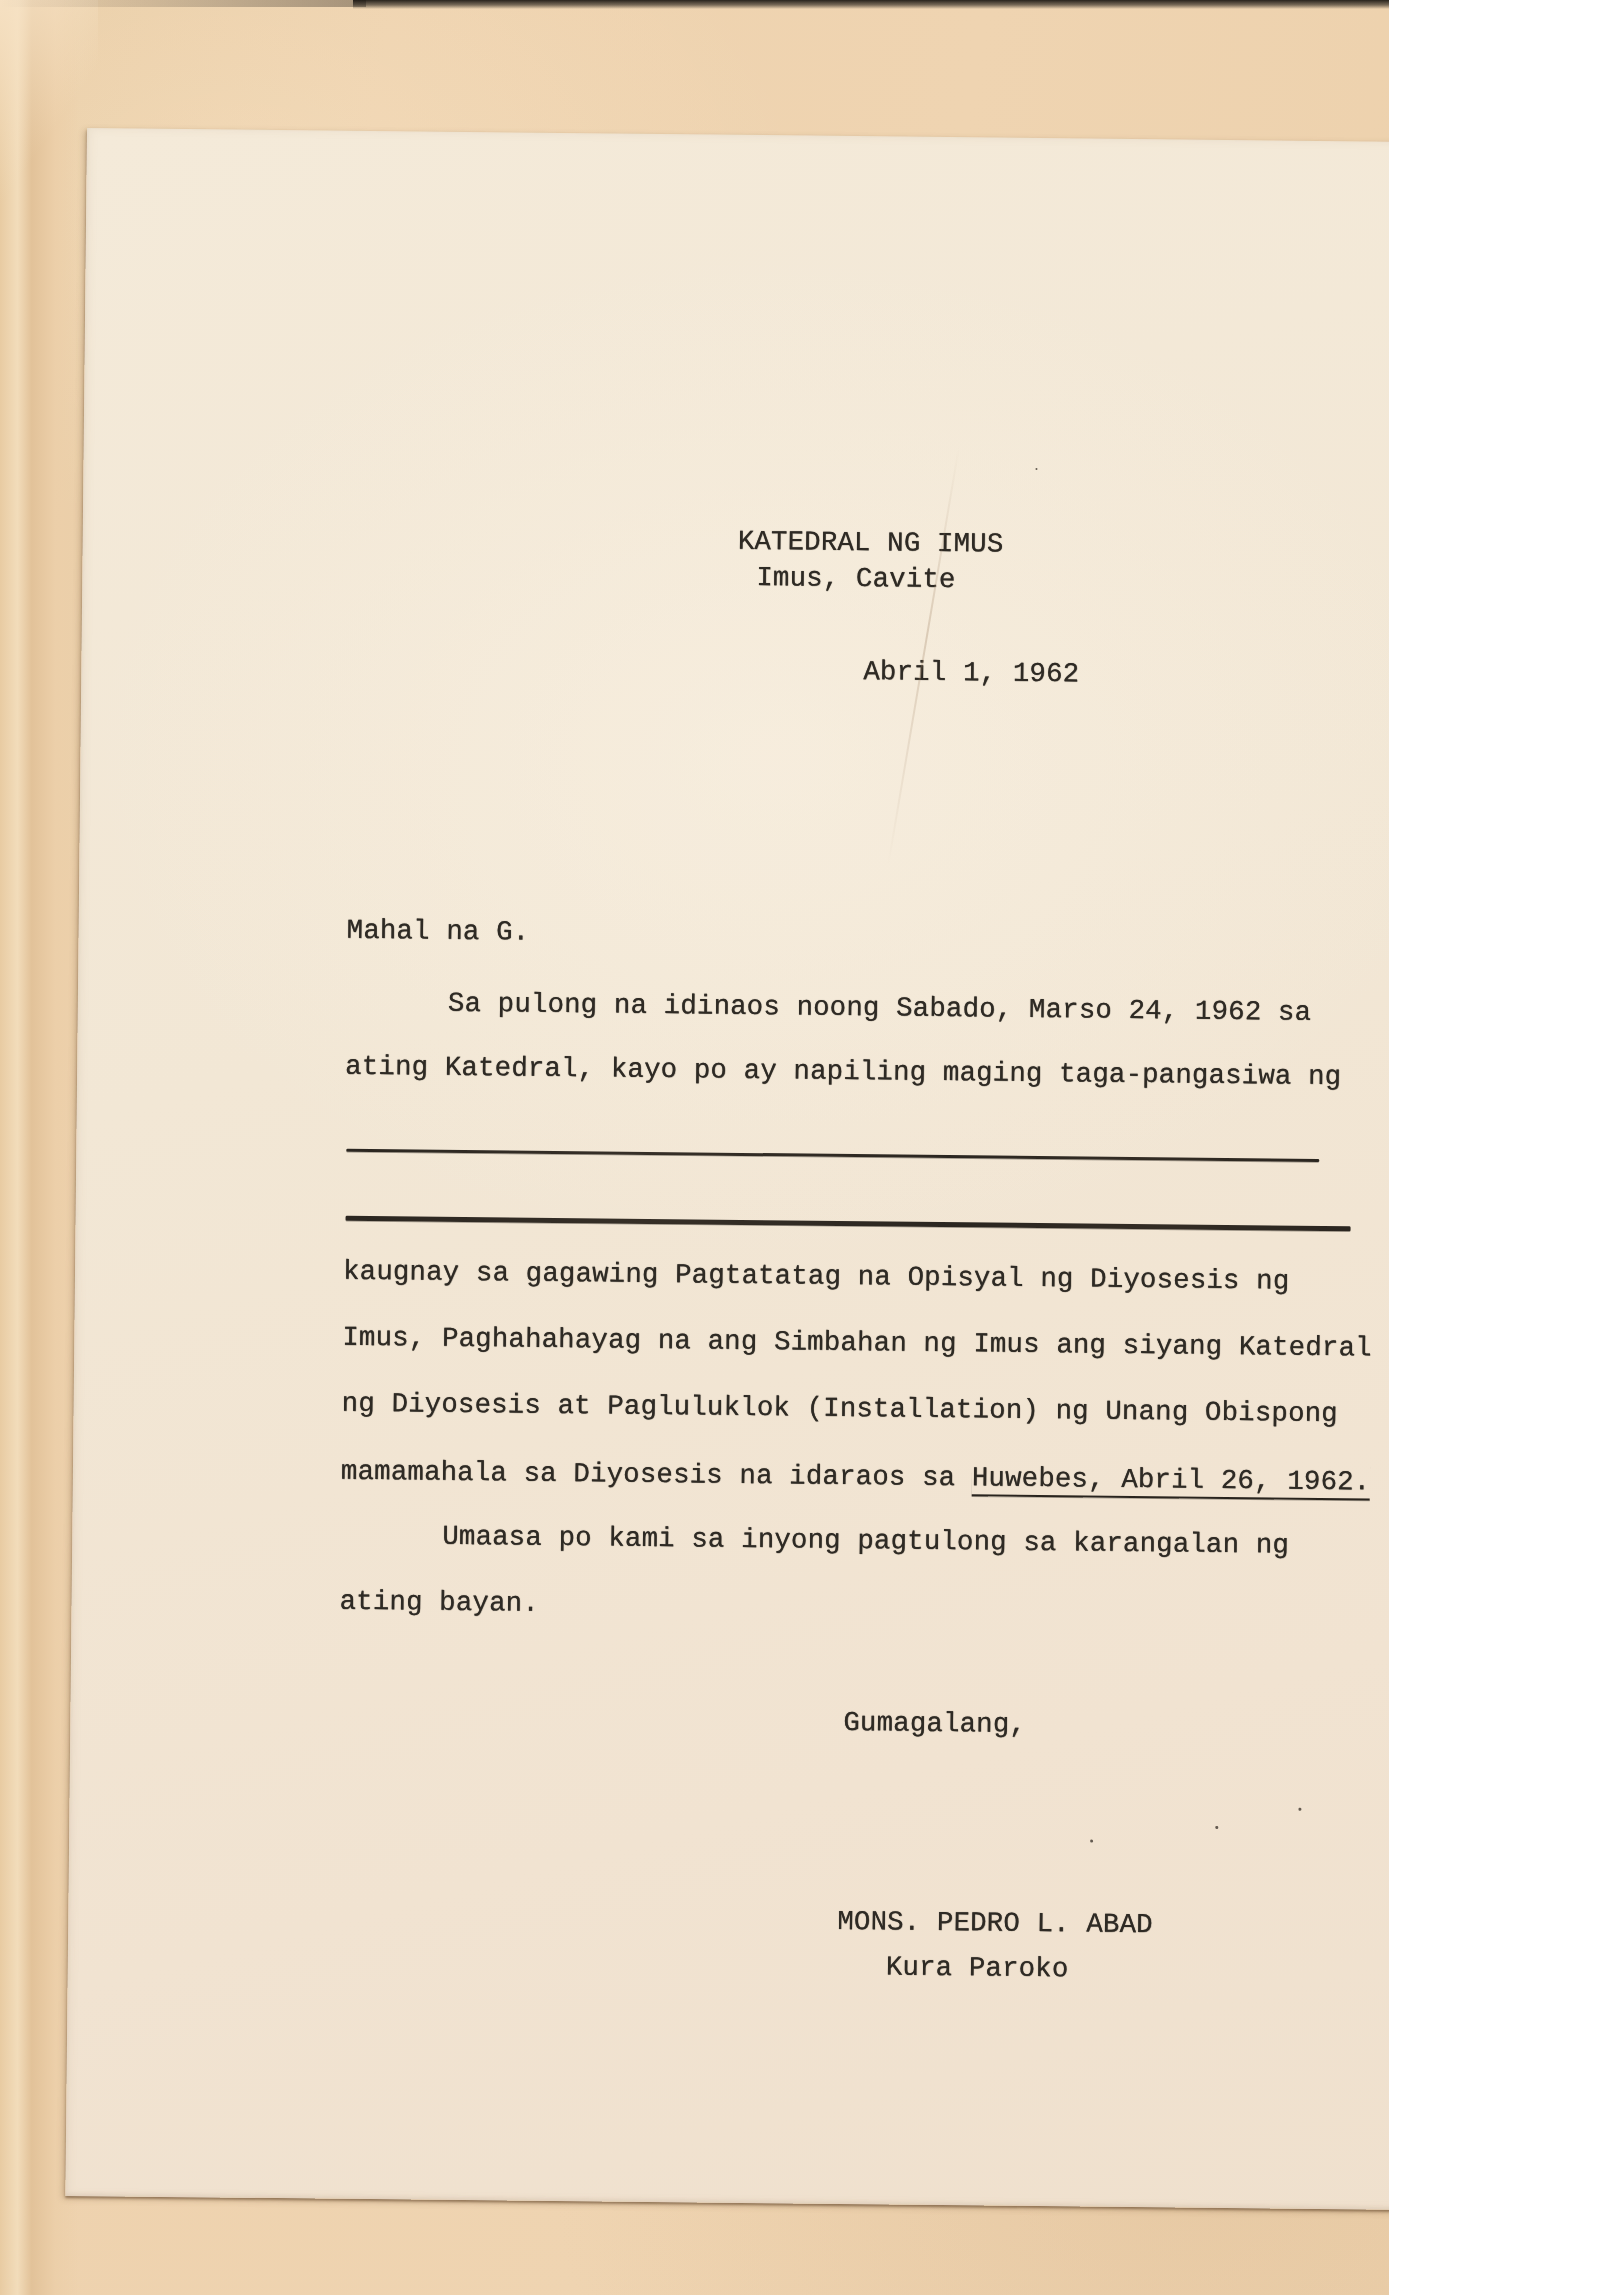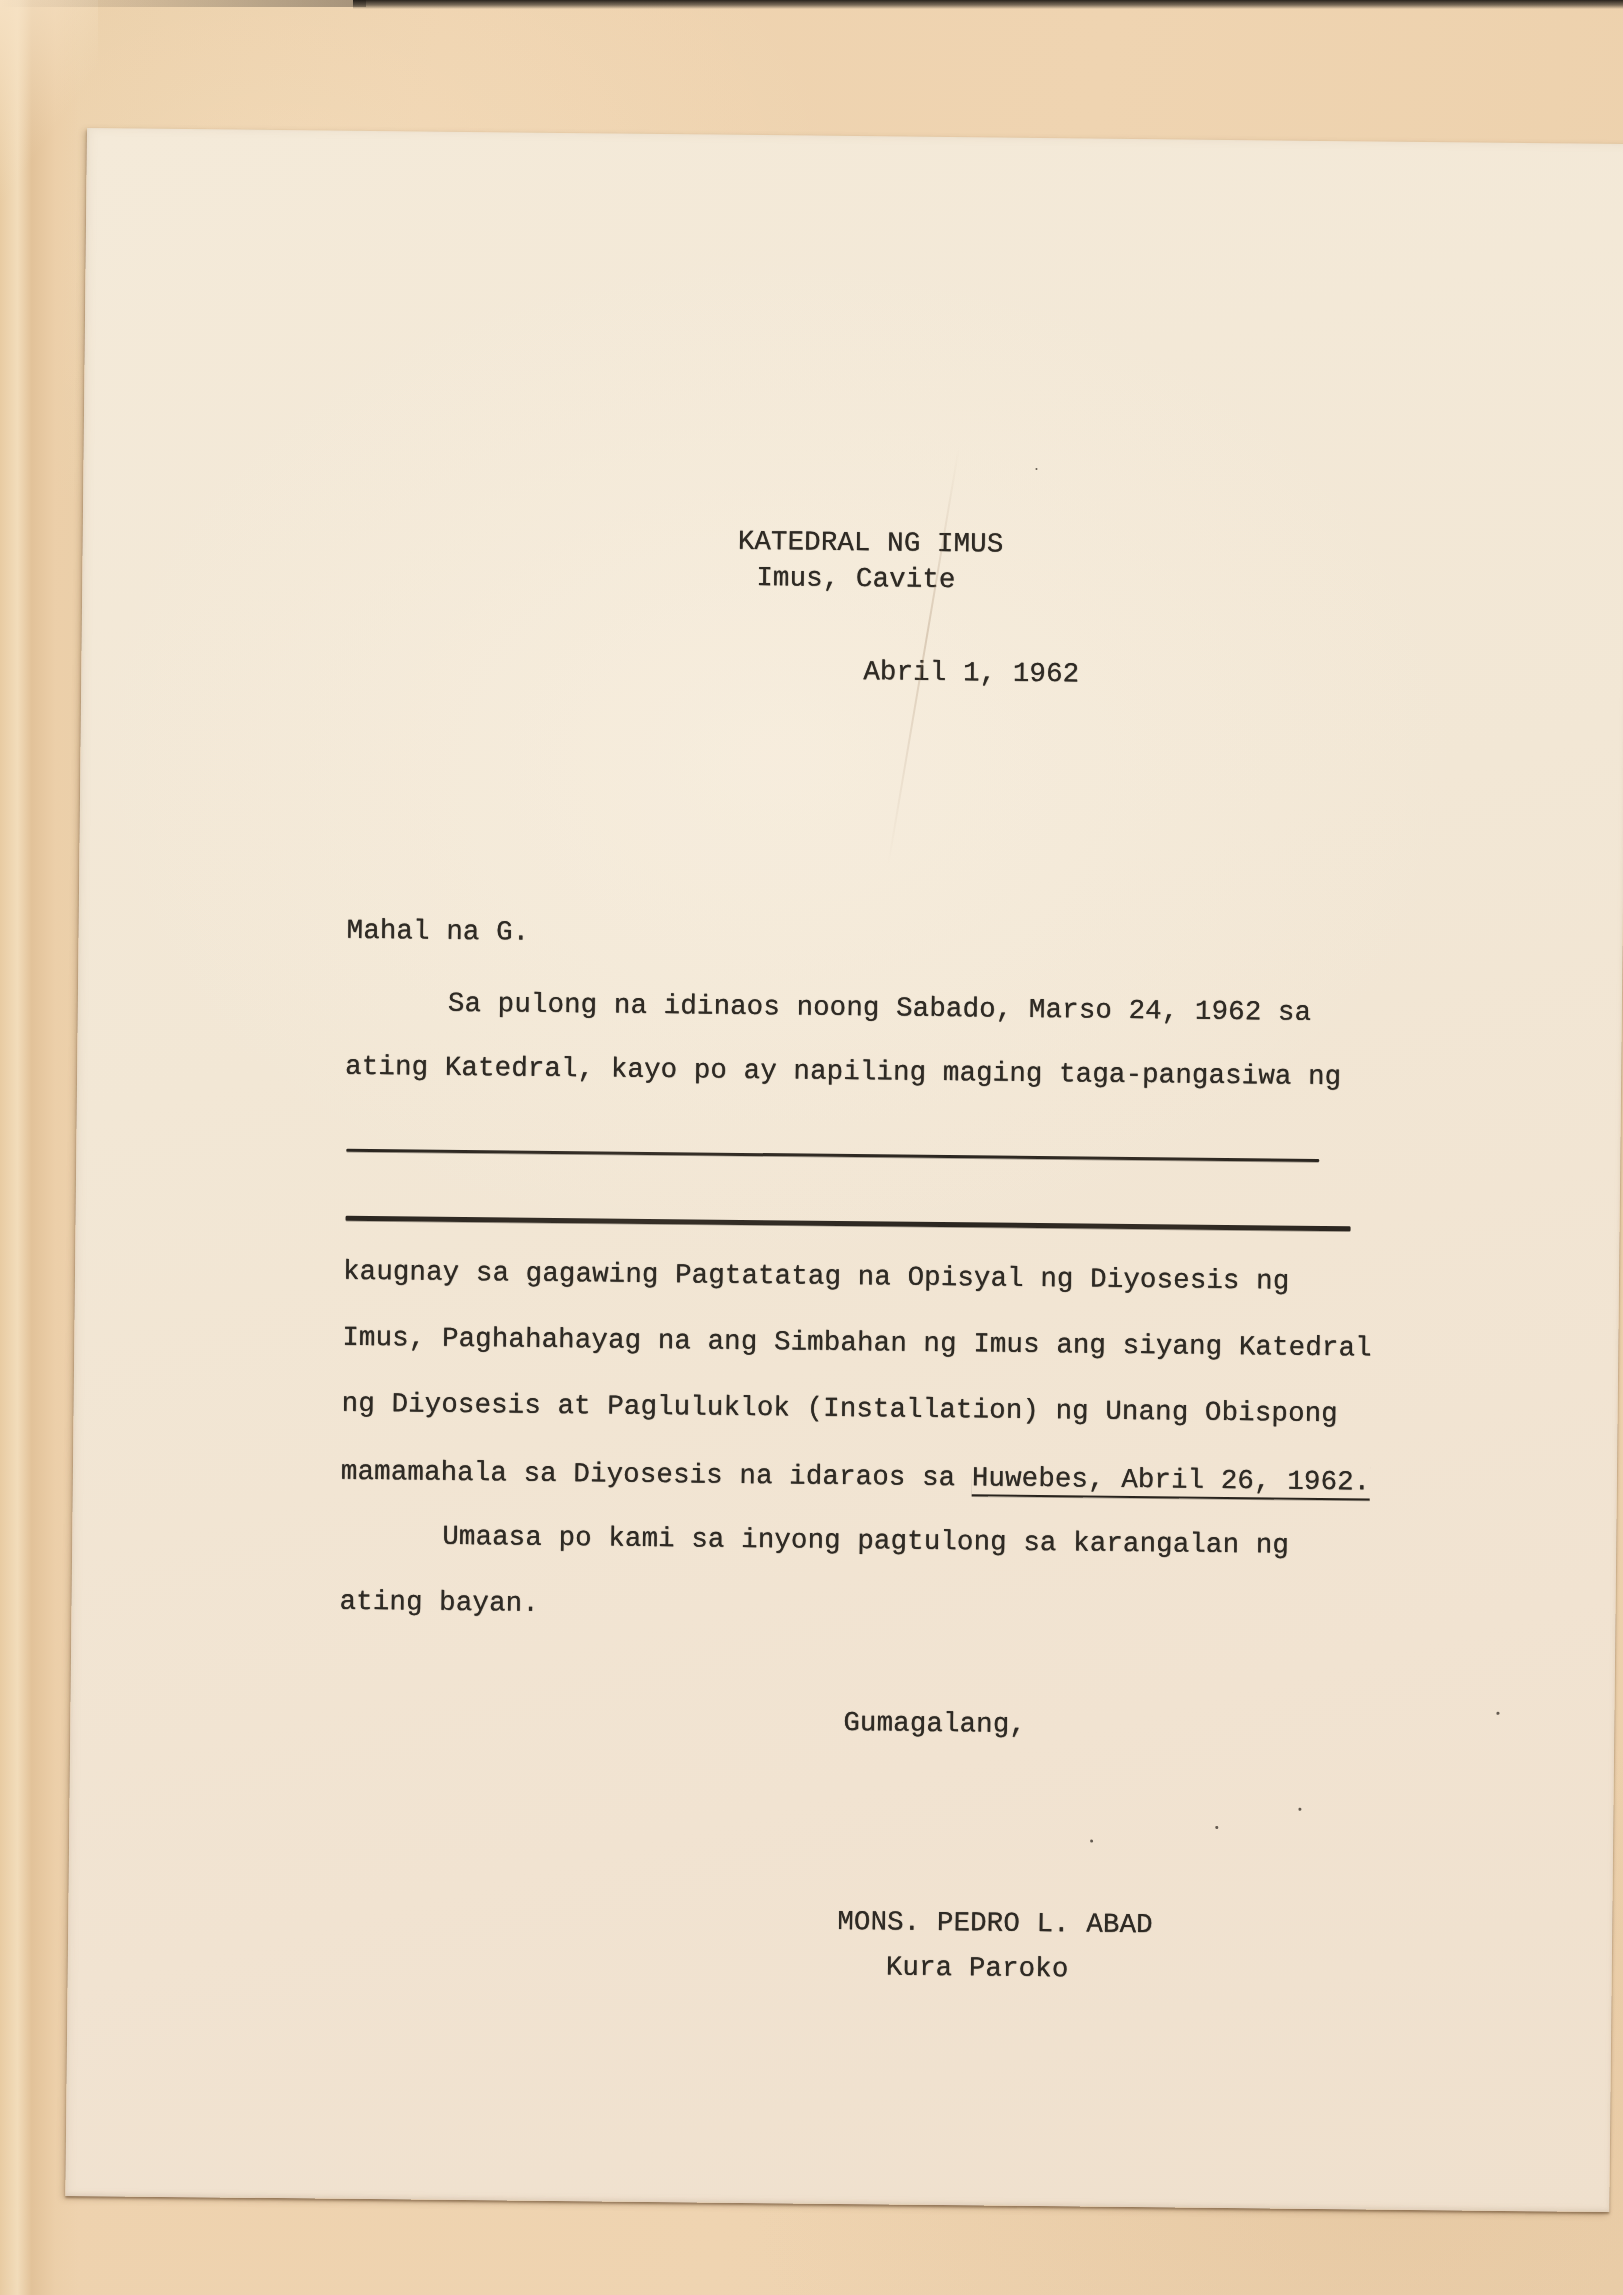--- a/index.html
+++ b/index.html
@@ -1,18 +1,18 @@
 <!DOCTYPE html>
 <html style="font-size:10.5px"><head>
 <meta charset="utf-8">
 <style>
   html,body{margin:0;padding:0;}
   .scene{
     position:relative;
-    width:1623px;height:2295px;
+    width:1389px;height:2295px;
     overflow:hidden;
     background:
       radial-gradient(916px 589px at 18% 8%, rgba(255,240,214,.25), rgba(0,0,0,0) 60%),
       radial-gradient(1047px 785px at 85% 95%, rgba(215,180,140,.25), rgba(0,0,0,0) 60%),
       linear-gradient(100deg, #e9cda6 0%, #eed2ae 22%, #efd4b1 55%, #ecd0ab 100%);
     font-family:"Liberation Mono","DejaVu Sans Mono",monospace;
   }
   
   .top-edge-shadow{
     position:absolute;left:353px;top:0;width:1270px;height:9.2px;

